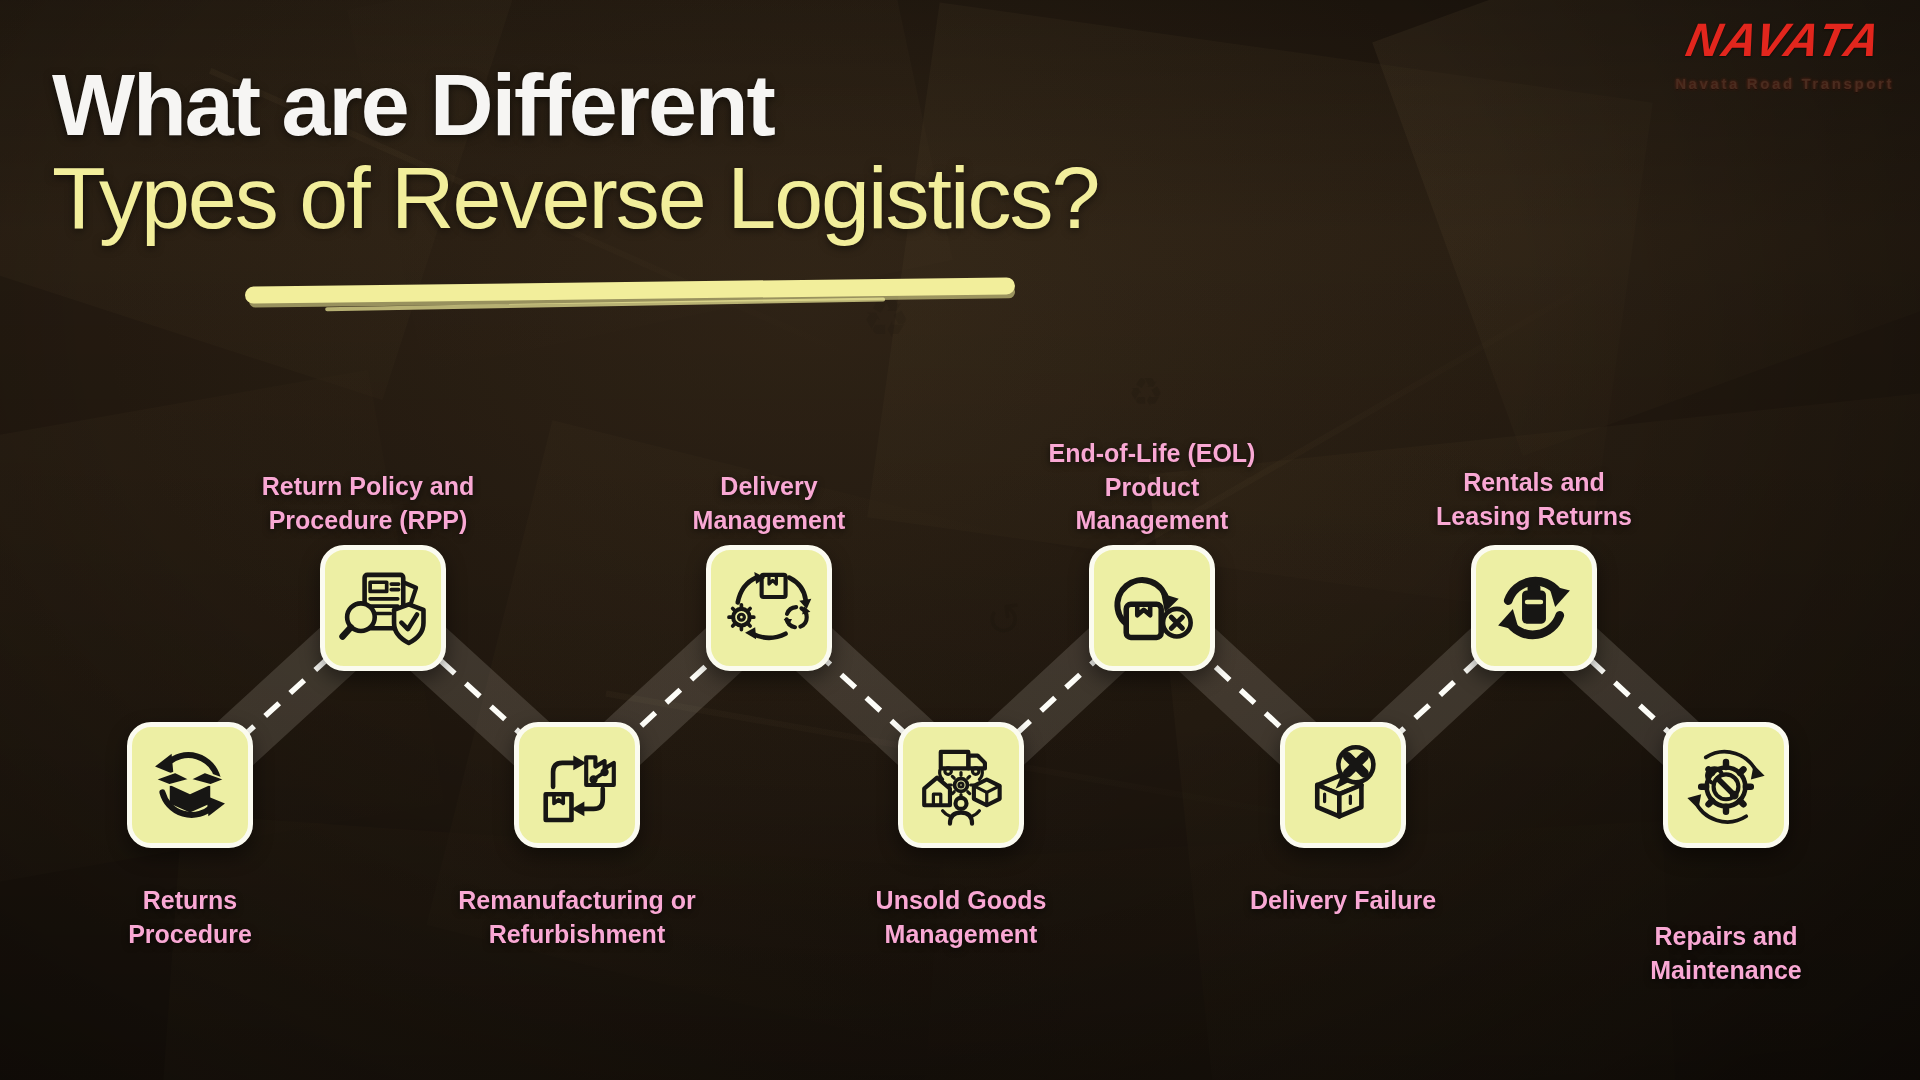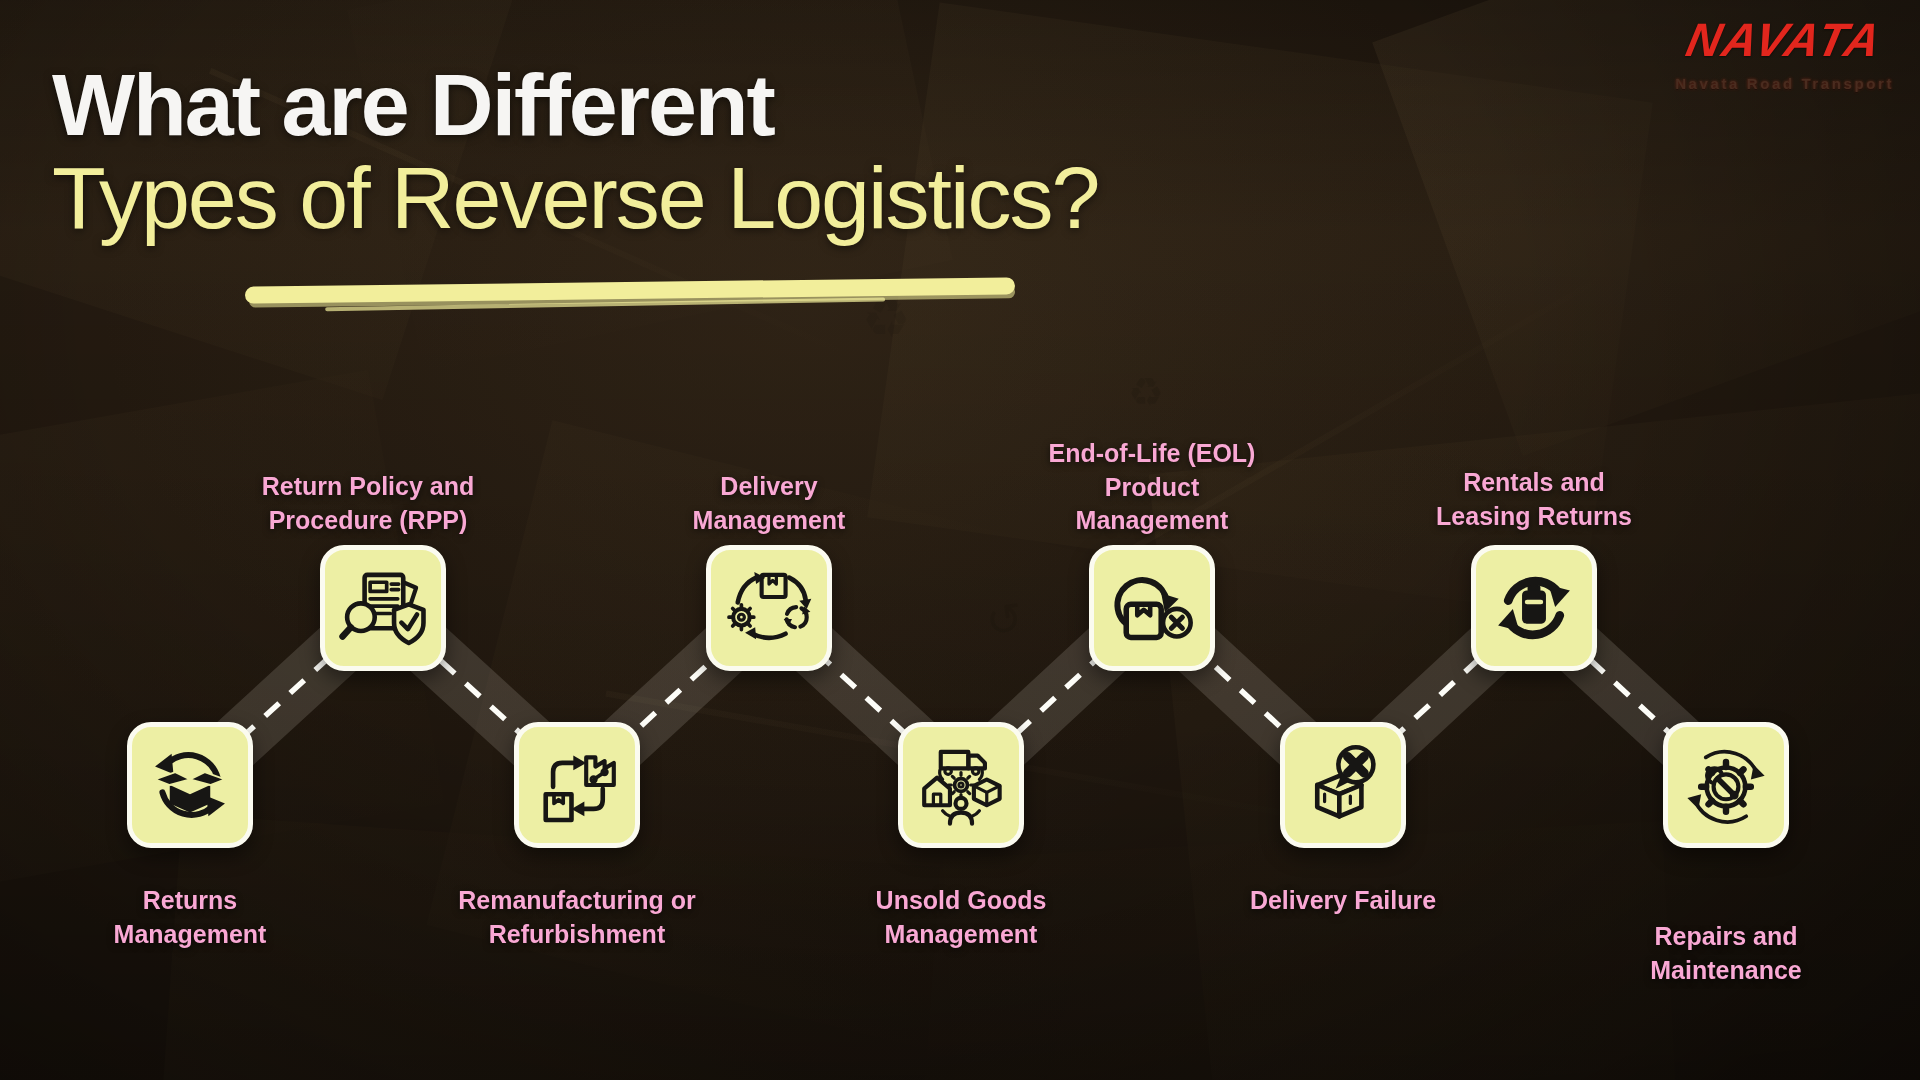--- a/index.html
+++ b/index.html
@@ -245,21 +245,21 @@
 Procedure (RPP)</div>
   <div class="dlabel toplabel" style="left:629px;top:537px;width:280px;">Delivery
 Management</div>
   <div class="dlabel toplabel" style="left:1002px;top:537px;width:300px;">End-of-Life (EOL)
 Product
 Management</div>
   <div class="dlabel toplabel" style="left:1384px;top:533px;width:300px;">Rentals and
 Leasing Returns</div>
 
   <div class="dlabel" style="left:60px;top:884px;width:260px;">Returns
-Management</div>
+Procedure</div>
   <div class="dlabel" style="left:407px;top:884px;width:340px;">Remanufacturing or
 Refurbishment</div>
   <div class="dlabel" style="left:811px;top:884px;width:300px;">Unsold Goods
 Management</div>
   <div class="dlabel" style="left:1193px;top:884px;width:300px;">Delivery Failure</div>
   <div class="dlabel" style="left:1576px;top:884px;width:300px;margin-top:36px;">Repairs and
 Maintenance</div>
 
 </div>
 

